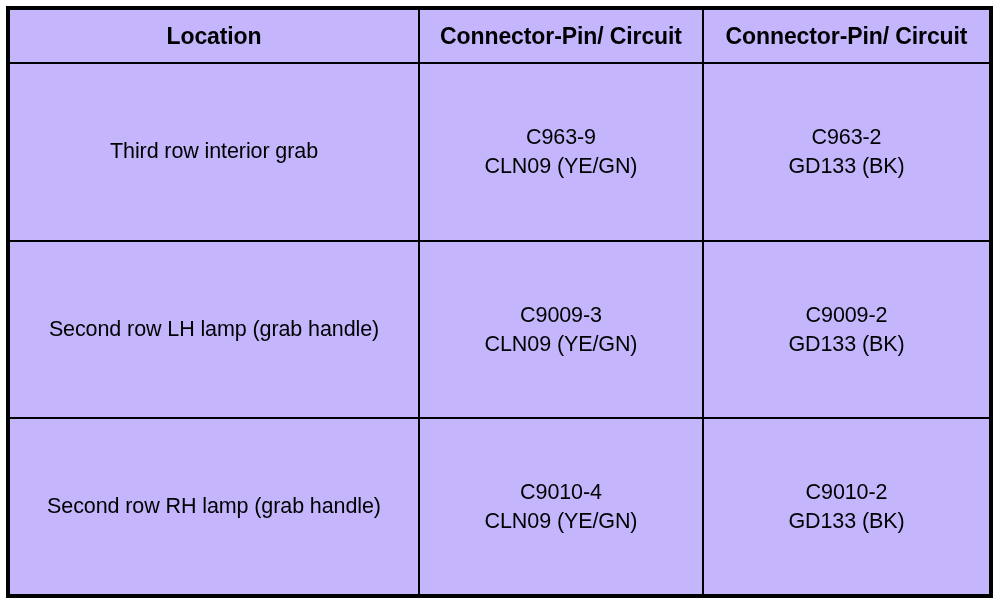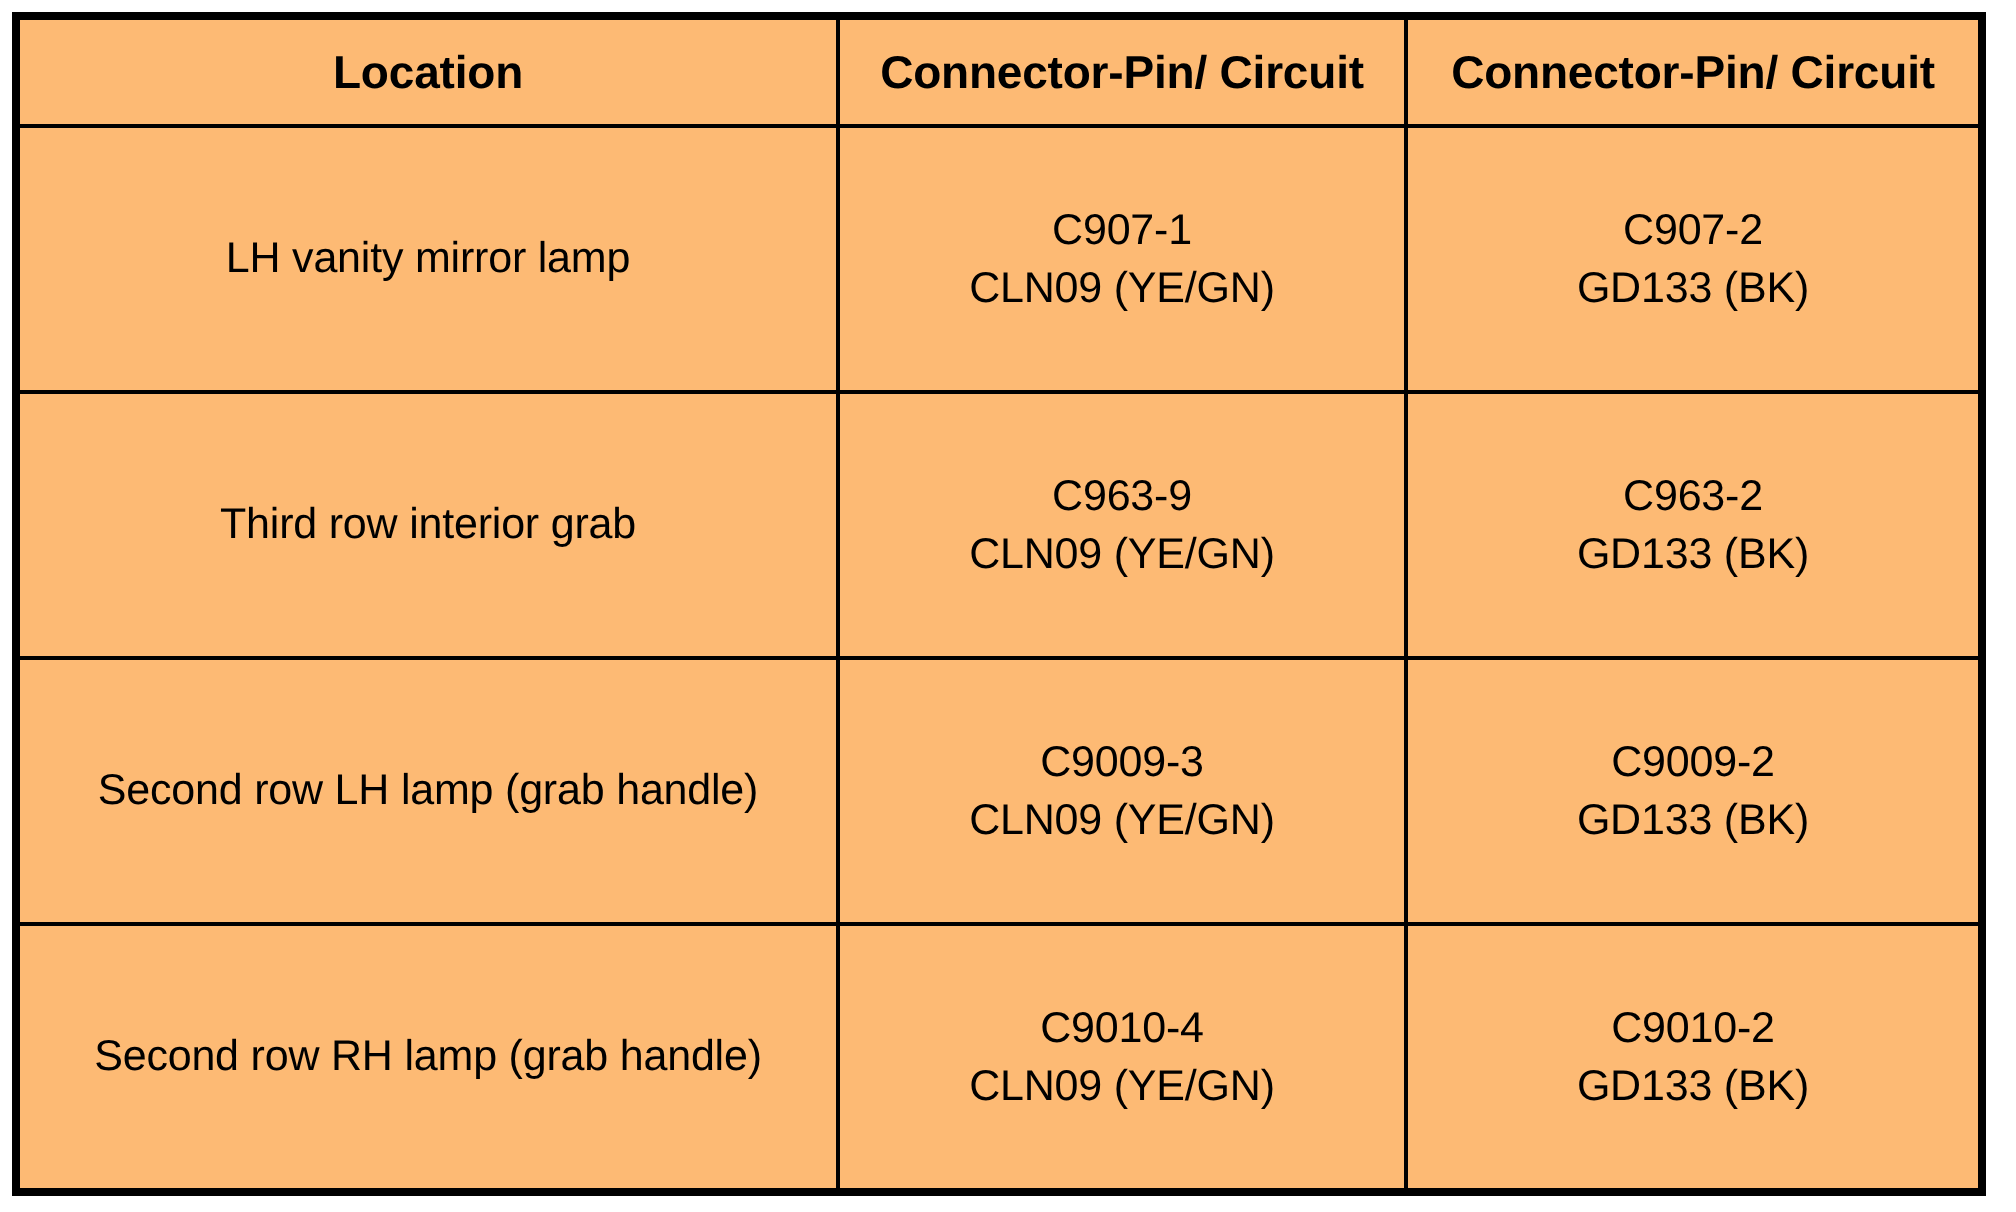--- a/index.html
+++ b/index.html
@@ -45,21 +45,21 @@
   table.wiring-table col.col-location   { width: 409px; }
   table.wiring-table col.col-circuit-a  { width: 284px; }
   table.wiring-table col.col-circuit-b  { width: 286px; }
 
   table.wiring-table th,
   table.wiring-table td {
     border: 2px solid #000000;
     text-align: center;
     vertical-align: middle;
     padding: 2px 4px;
-    background: #fdba74;
+    background: #c4b5fd;
     color: #000000;
   }
 
   
   table.wiring-table tr > *:first-child { border-left: none; }
   table.wiring-table tr > *:last-child  { border-right: none; }
   table.wiring-table thead tr > *       { border-top: none; }
   table.wiring-table tbody tr:last-child > * { border-bottom: none; }
 
   table.wiring-table thead th {
@@ -104,31 +104,20 @@
       <thead>
         <tr>
           <th>Location</th>
           <th>Connector-Pin/ Circuit</th>
           <th>Connector-Pin/ Circuit</th>
         </tr>
       </thead>
       <tbody>
 
 
-        <tr>
-          <td class="cell-location">LH vanity mirror lamp</td>
-          <td class="cell-pin">
-            <span class="pin-line">C907-1</span>
-            <span class="circuit-line">CLN09 (YE/GN)</span>
-          </td>
-          <td class="cell-pin">
-            <span class="pin-line">C907-2</span>
-            <span class="circuit-line">GD133 (BK)</span>
-          </td>
-        </tr>
 
 
 
         <tr>
           <td class="cell-location">Third row interior grab</td>
           <td class="cell-pin">
             <span class="pin-line">C963-9</span>
             <span class="circuit-line">CLN09 (YE/GN)</span>
           </td>
           <td class="cell-pin">

